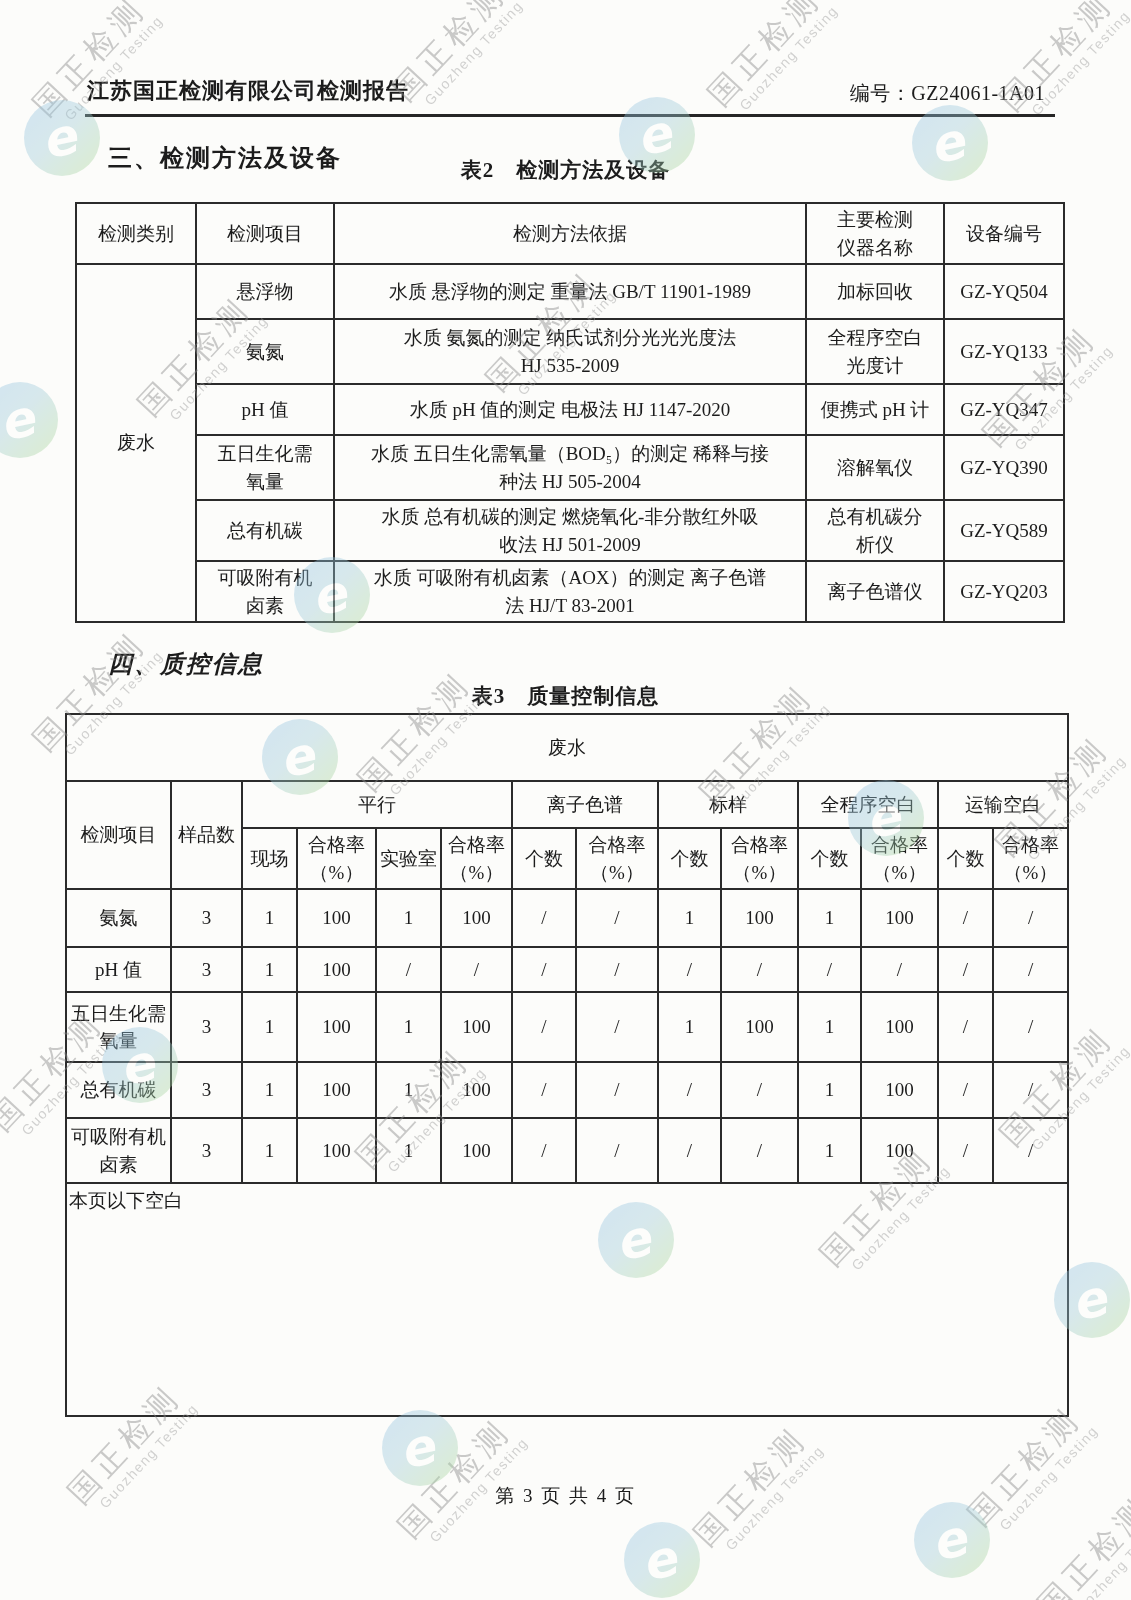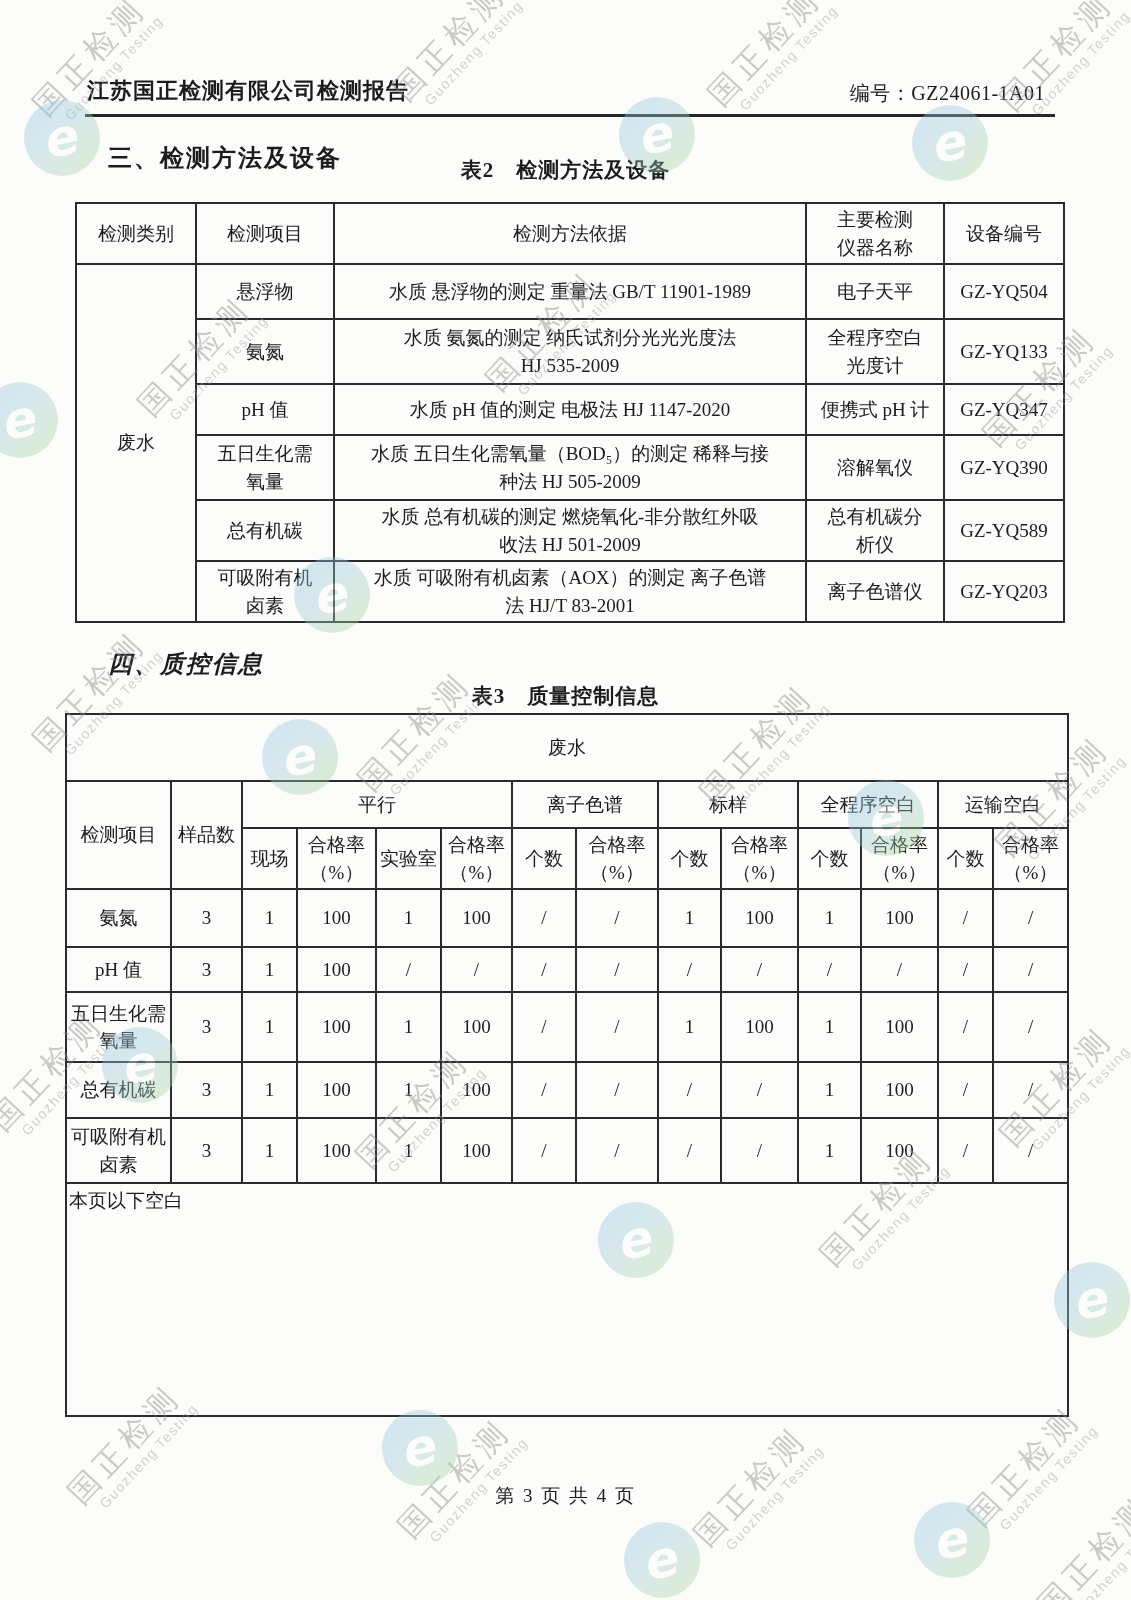--- a/index.html
+++ b/index.html
@@ -120,42 +120,42 @@
           <th class="pre">主要检测
 仪器名称</th>
           <th class="pre">设备编号</th>
         </tr>
       </thead>
       <tbody id="t2-body">
           <tr style="height: 55px;">
             <td rowspan="6">废水</td>
             <td class="pre">悬浮物</td>
             <td class="pre">水质 悬浮物的测定 重量法 GB/T 11901-1989</td>
-            <td class="pre">电子天平</td>
+            <td class="pre">加标回收</td>
             <td class="pre">GZ-YQ504</td>
           </tr>
           <tr style="height: 65px;">
             <td class="pre">氨氮</td>
             <td class="pre">水质 氨氮的测定 纳氏试剂分光光光度法
 HJ 535-2009</td>
             <td class="pre">全程序空白
 光度计</td>
             <td class="pre">GZ-YQ133</td>
           </tr>
           <tr style="height: 51px;">
             <td class="pre">pH 值</td>
             <td class="pre">水质 pH 值的测定 电极法 HJ 1147-2020</td>
             <td class="pre">便携式 pH 计</td>
             <td class="pre">GZ-YQ347</td>
           </tr>
           <tr style="height: 65px;">
             <td class="pre">五日生化需
 氧量</td>
             <td class="pre">水质 五日生化需氧量（BOD₅）的测定 稀释与接
-种法 HJ 505-2009</td>
+种法 HJ 505-2004</td>
             <td class="pre">溶解氧仪</td>
             <td class="pre">GZ-YQ390</td>
           </tr>
           <tr style="height: 56px;">
             <td class="pre">总有机碳</td>
             <td class="pre">水质 总有机碳的测定 燃烧氧化-非分散红外吸
 收法 HJ 501-2009</td>
             <td class="pre">总有机碳分
 析仪</td>
             <td class="pre">GZ-YQ589</td>

